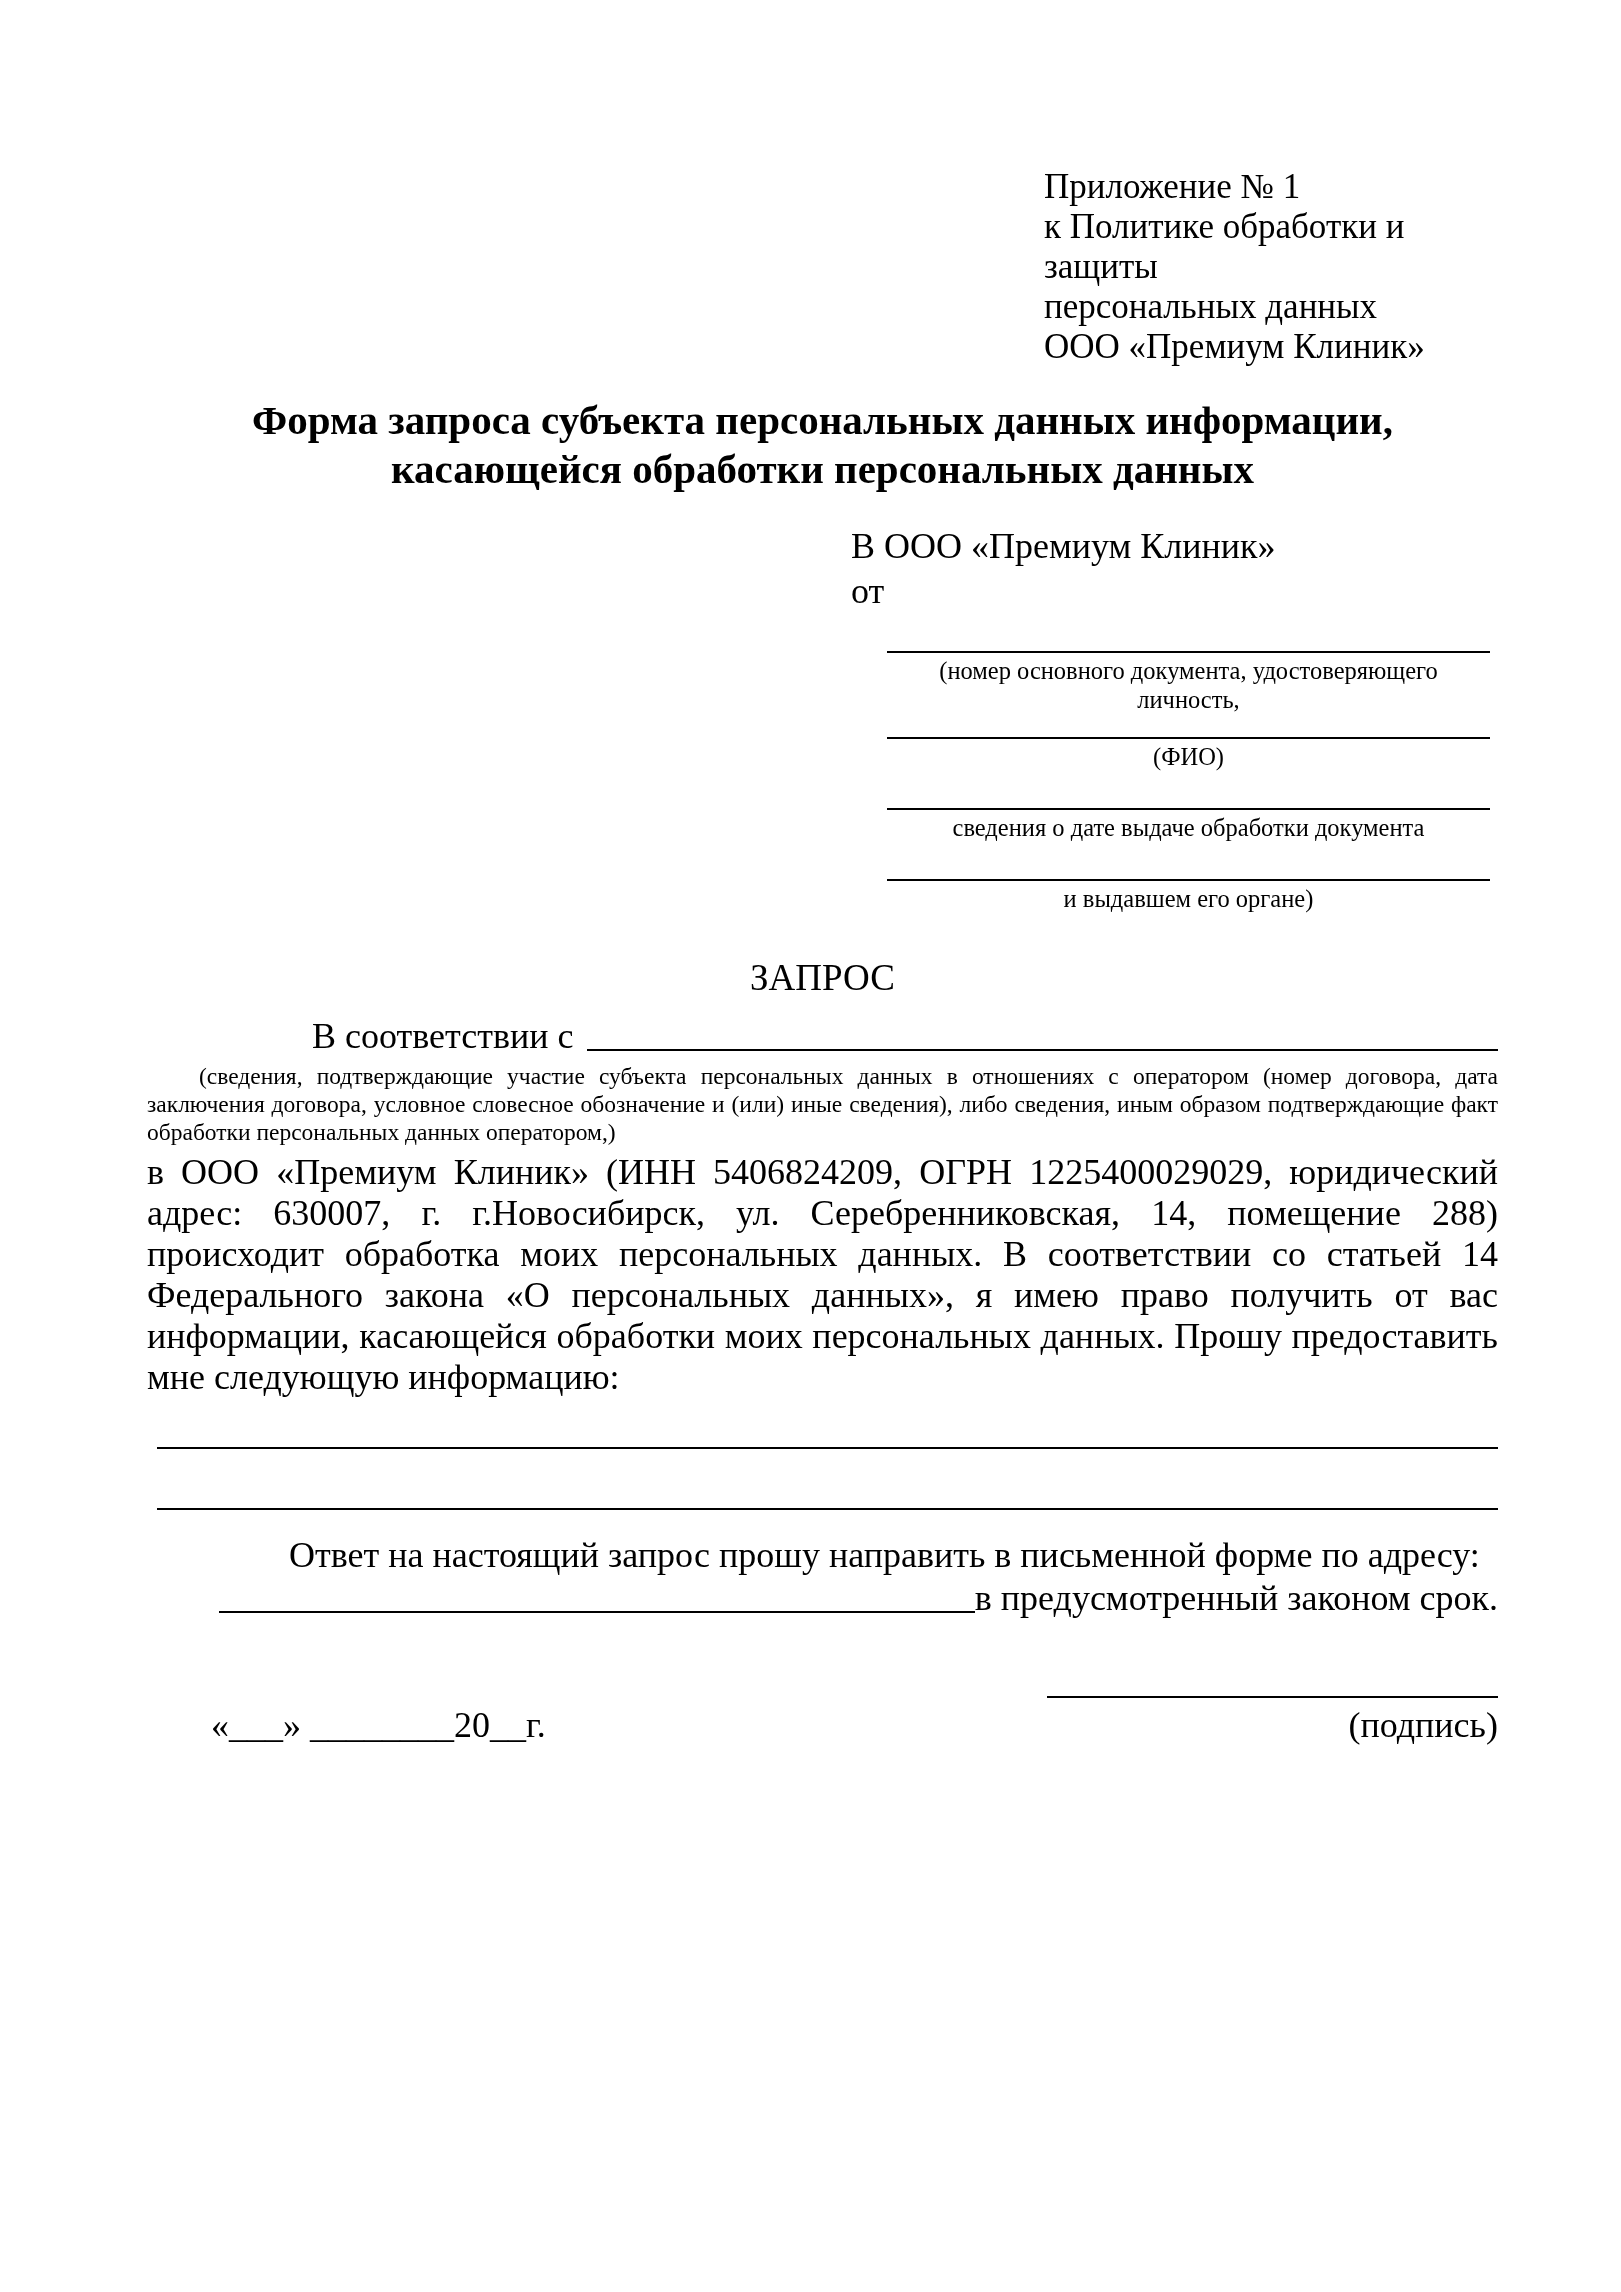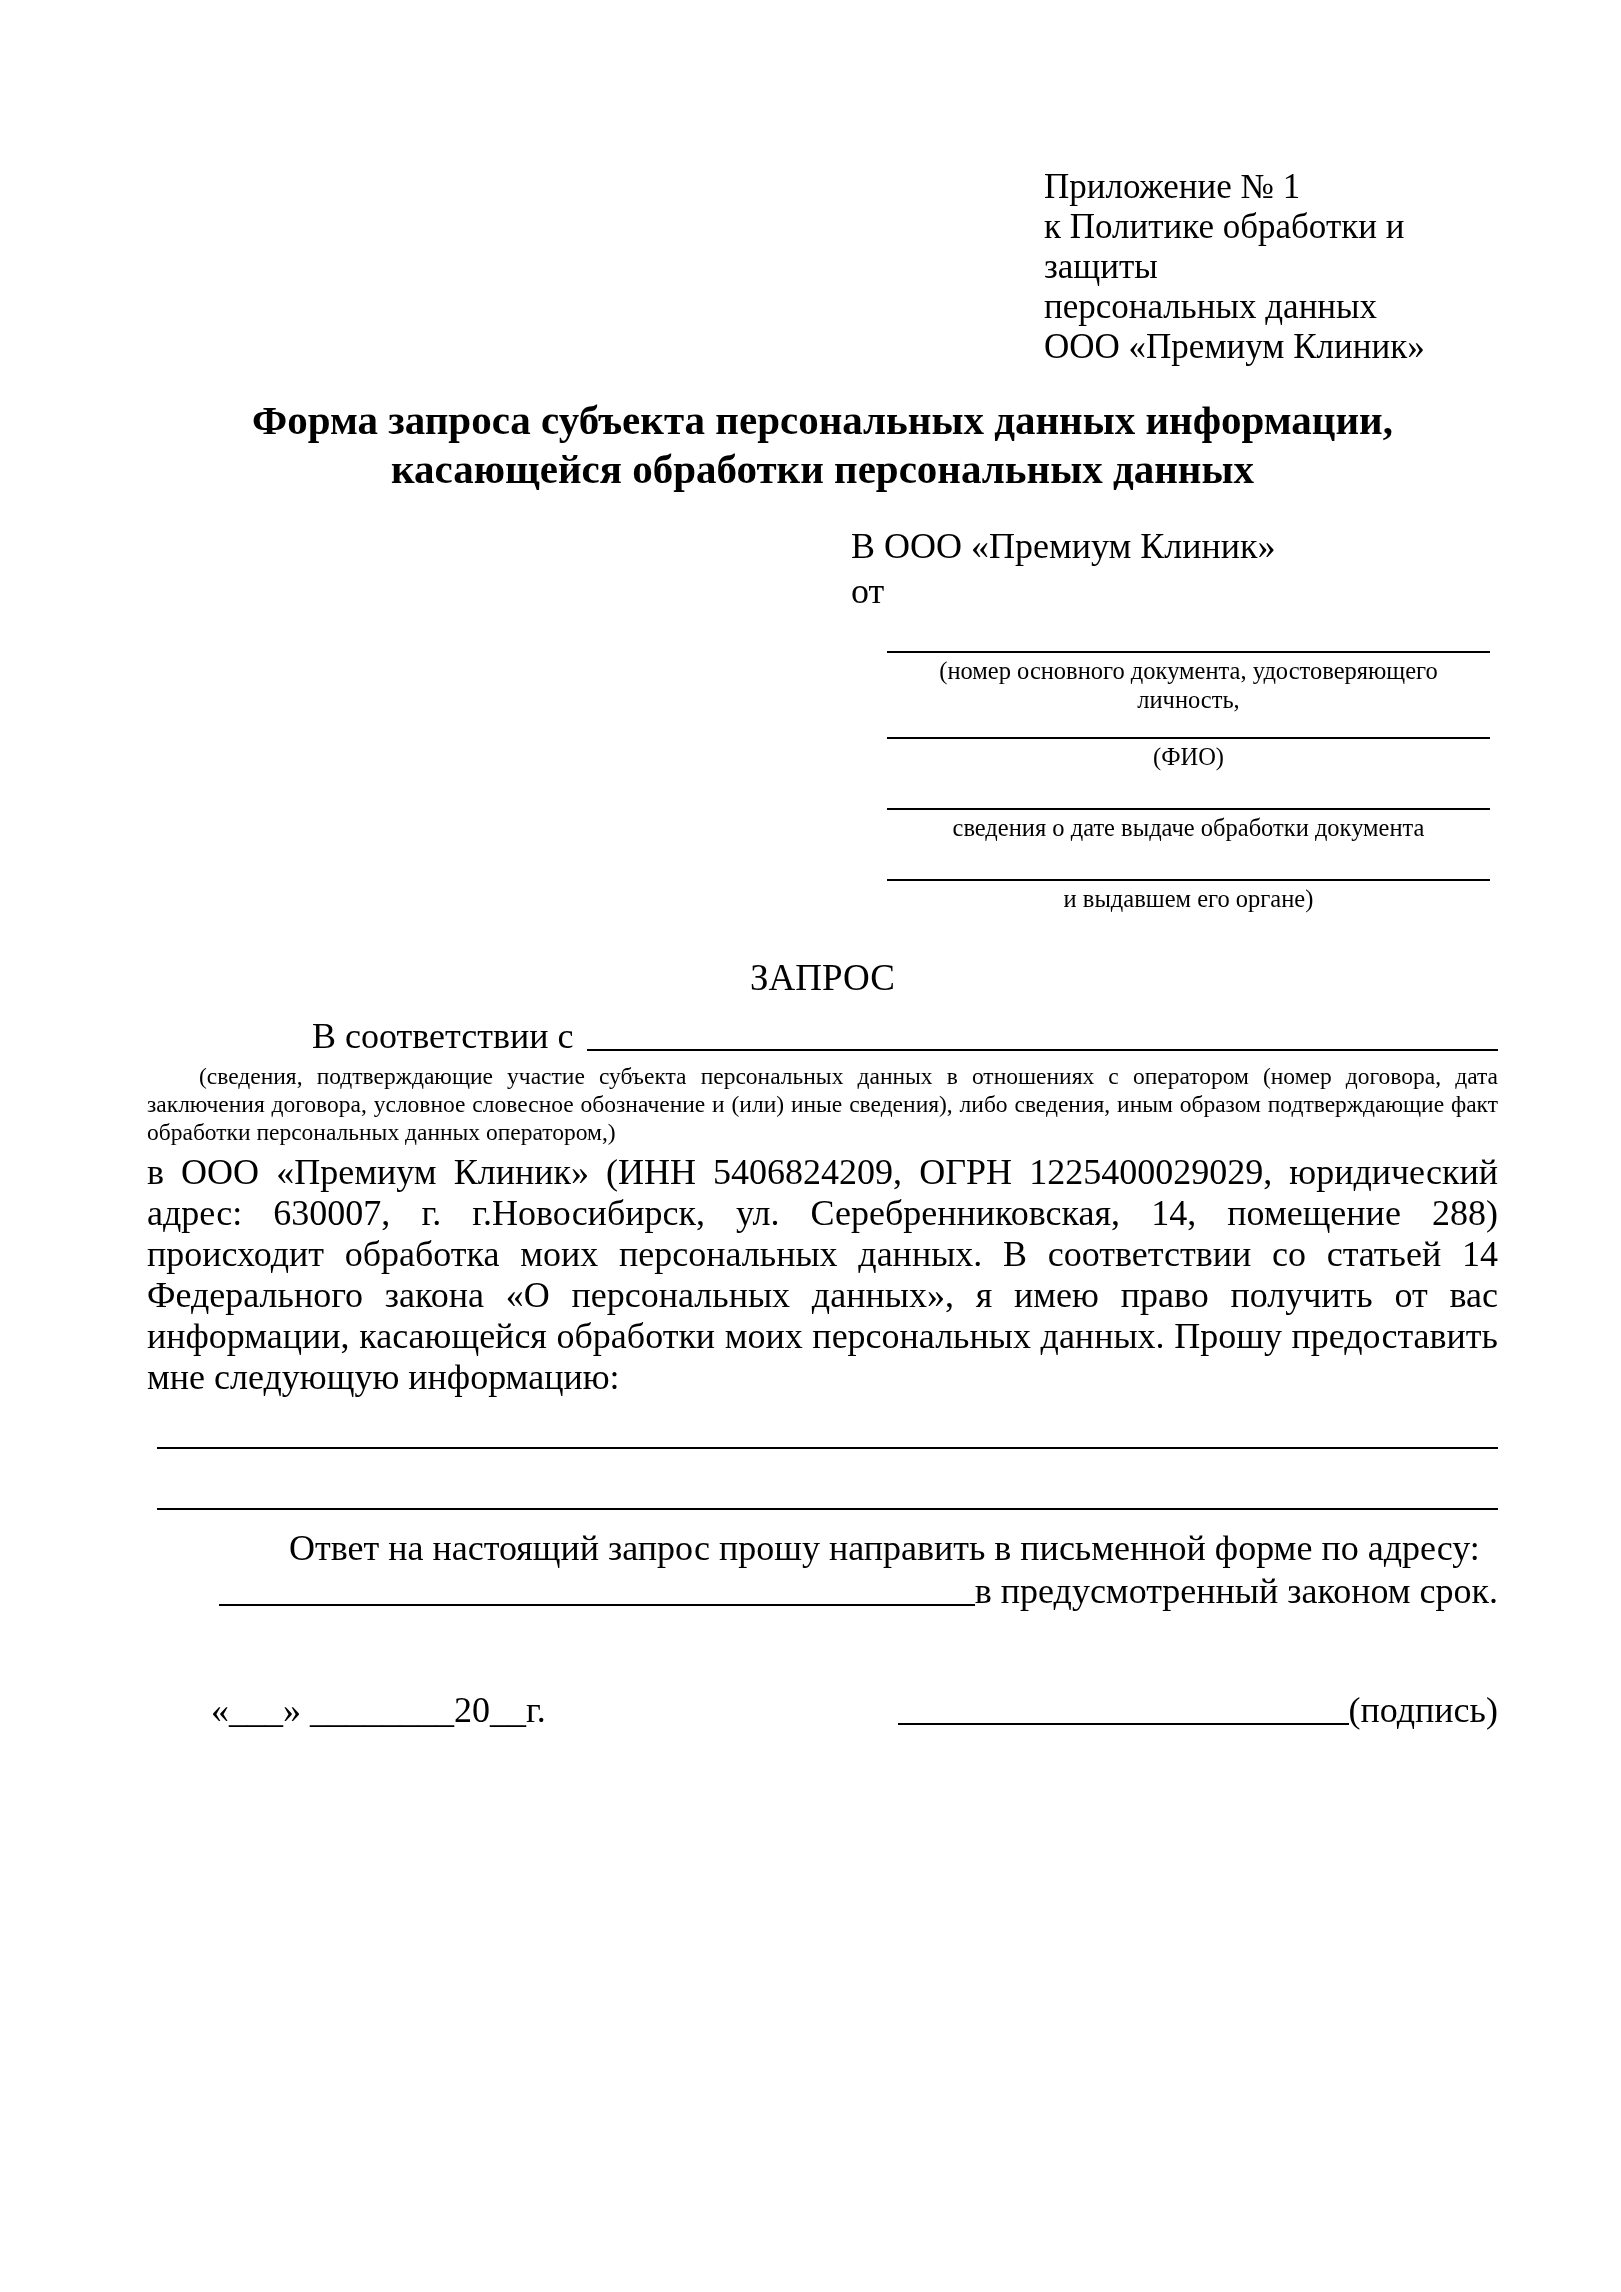--- a/index.html
+++ b/index.html
@@ -25,27 +25,27 @@
   .caption { text-align:center; font-size:24.5px; line-height:29px; margin-top:2.9px; }
   
   .request-heading { margin-top:43px; text-align:center; font-size:37px; line-height:43px; }
   .intro-row { margin-top:15.7px; display:flex; align-items:flex-end; padding-left:165px; font-size:36px; line-height:43px; }
   .intro-row .fill-line { flex:1; border-bottom:2.9px solid #000; margin-left:13.7px; margin-bottom:6.9px; }
   .fine-print { font-size:23.5px; line-height:28px; text-align:justify; text-indent:52px; margin-top:3.9px; }
   .body-par { font-size:36px; line-height:41px; text-align:justify; margin-top:5.9px; }
   .blank-line { margin-left:9.8px; border-bottom:2.9px solid #000; height:0; }
   .blank-line.one { margin-top:49px; }
   .blank-line.two { margin-top:59px; }
-  .response-par { margin-top:17px; font-size:36px; line-height:43px; text-align:justify; text-indent:142px; }
+  .response-par { margin-top:24px; font-size:36px; line-height:43px; text-align:justify; text-indent:142px; }
   .addr-row { display:flex; align-items:flex-end; padding-left:72px; font-size:36px; line-height:43px; }
   .addr-row .fill-line { flex:1; border-bottom:2.9px solid #000; margin-bottom:6.9px; }
   .addr-row .tail { white-space:nowrap; }
   
   .bottom-row { margin-top:76px; display:flex; justify-content:space-between; align-items:flex-end; padding-left:64px; font-size:36px; line-height:43px; }
-  .sig-group { display:flex; align-items:flex-end; }
+  .sig-group { display:flex; align-items:flex-end;flex-direction:column; }
   .sig-line { width:451px; border-bottom:2.9px solid #000; height:0; margin-bottom:6.9px; }
 </style>
 </head>
 <body>
 
 <div class="page">
 
   <div class="appendix">
     <div>Приложение № 1</div>
     <div>к Политике обработки и защиты</div>

